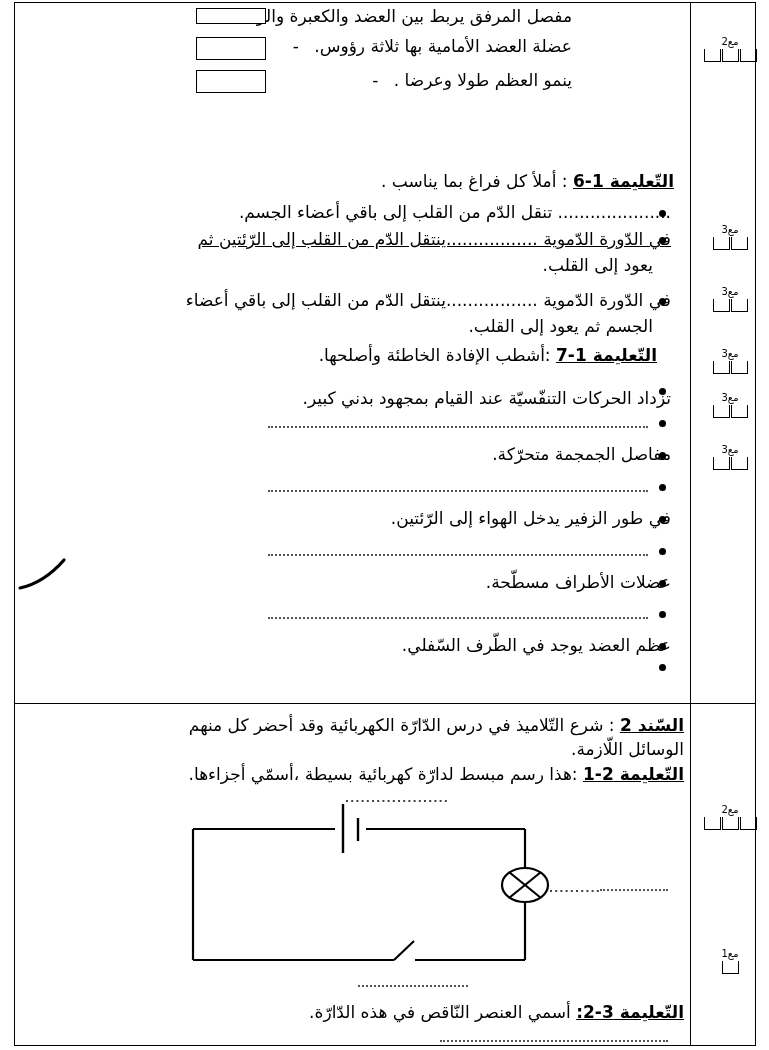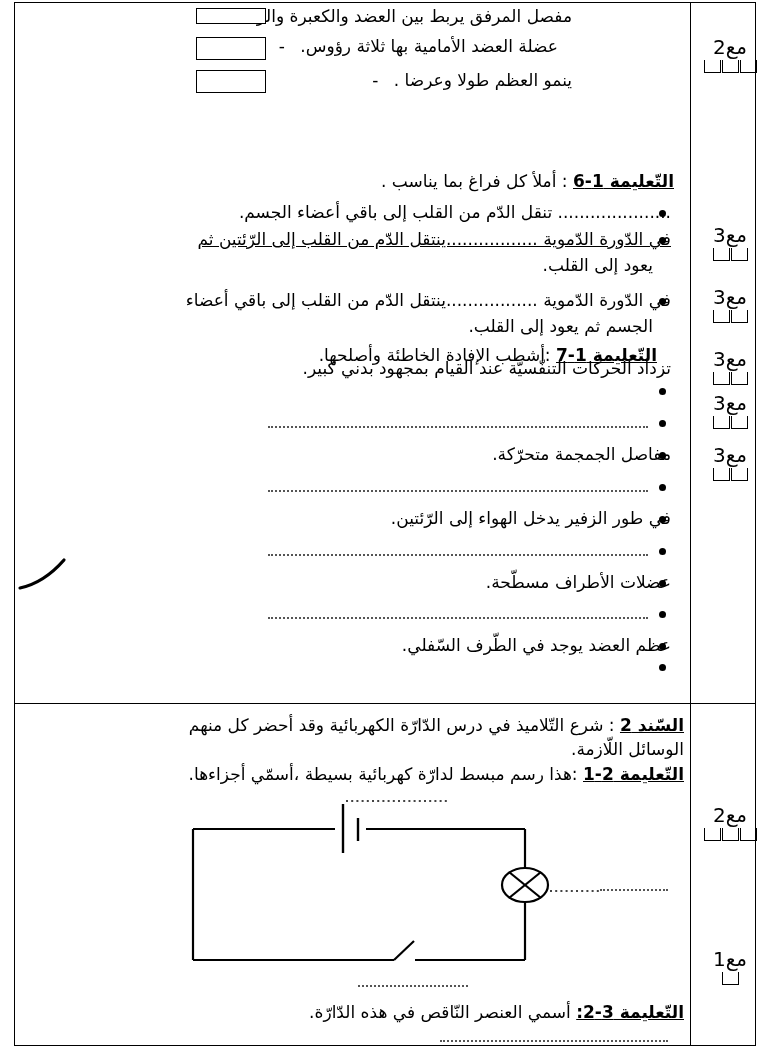--- a/index.html
+++ b/index.html
@@ -93,21 +93,21 @@
   }
 
   
   .mark-block {
     position: absolute;
     width: 66px;
     text-align: center;
     direction: rtl;
   }
   .mark-label {
-    font-size: 20px;
+    font-size: 10px;
     line-height: 1.15;
     white-space: nowrap;
   }
   .mark-boxes {
     display: flex;
     justify-content: center;
     gap: 1px;
     margin-top: 1px;
   }
   .mark-box {
@@ -132,21 +132,21 @@
 <div id="page">
 
   <div class="frame"></div>
   <div class="col-divider"></div>
   <div class="row-divider"></div>
 
   <div class="dash-item" style="right:197px; top:6px;">
     <span>مفصل المرفق يربط بين العضد والكعبرة والزّند.</span>
     <span style="margin-right:10px;">-</span>
   </div>
-  <div class="dash-item" style="right:211px; top:36px;">
+  <div class="dash-item" style="right:197px; top:36px;">
     <span>عضلة العضد الأمامية بها ثلاثة رؤوس.</span>
     <span style="margin-right:10px;">-</span>
   </div>
   <div class="dash-item" style="right:197px; top:70px;">
     <span>ينمو العظم طولا وعرضا .</span>
     <span style="margin-right:10px;">-</span>
   </div>
 
   <div class="answer-box" style="left:196px; top:8px; width:70px; height:16px;"></div>
   <div class="answer-box" style="left:196px; top:37px; width:70px; height:23px;"></div>
@@ -165,21 +165,21 @@
 
   <div class="bullet" style="left:659px; top:298px;"></div>
   <div class="line" style="right:98px; top:289px;">في الدّورة الدّموية .................ينتقل الدّم من القلب إلى باقي أعضاء</div>
   <div class="line" style="right:116px; top:315px;">الجسم ثم يعود إلى القلب.</div>
 
   <div class="line" style="right:112px; top:344px;">
     <span class="u b">التّعليمة 1-7</span><span> :أشطب الإفادة الخاطئة وأصلحها.</span>
   </div>
 
   <div class="bullet" style="left:659px; top:388px;"></div>
-  <div class="line" style="right:98px; top:357px;text-align:center;">تزداد الحركات التنفّسيّة عند القيام بمجهود بدني كبير.</div>
+  <div class="line" style="right:98px; top:387px;text-align:center;">تزداد الحركات التنفّسيّة عند القيام بمجهود بدني كبير.</div>
   <div class="bullet" style="left:659px; top:420px;"></div>
   <div class="dotted" style="left:268px; top:426px; width:380px;"></div>
 
   <div class="bullet" style="left:659px; top:452px;"></div>
   <div class="line" style="right:98px; top:443px;">مفاصل الجمجمة متحرّكة.</div>
   <div class="bullet" style="left:659px; top:484px;"></div>
   <div class="dotted" style="left:268px; top:490px; width:380px;"></div>
 
   <div class="bullet" style="left:659px; top:516px;"></div>
   <div class="line" style="right:98px; top:507px;">في طور الزفير يدخل الهواء إلى الرّئتين.</div>

